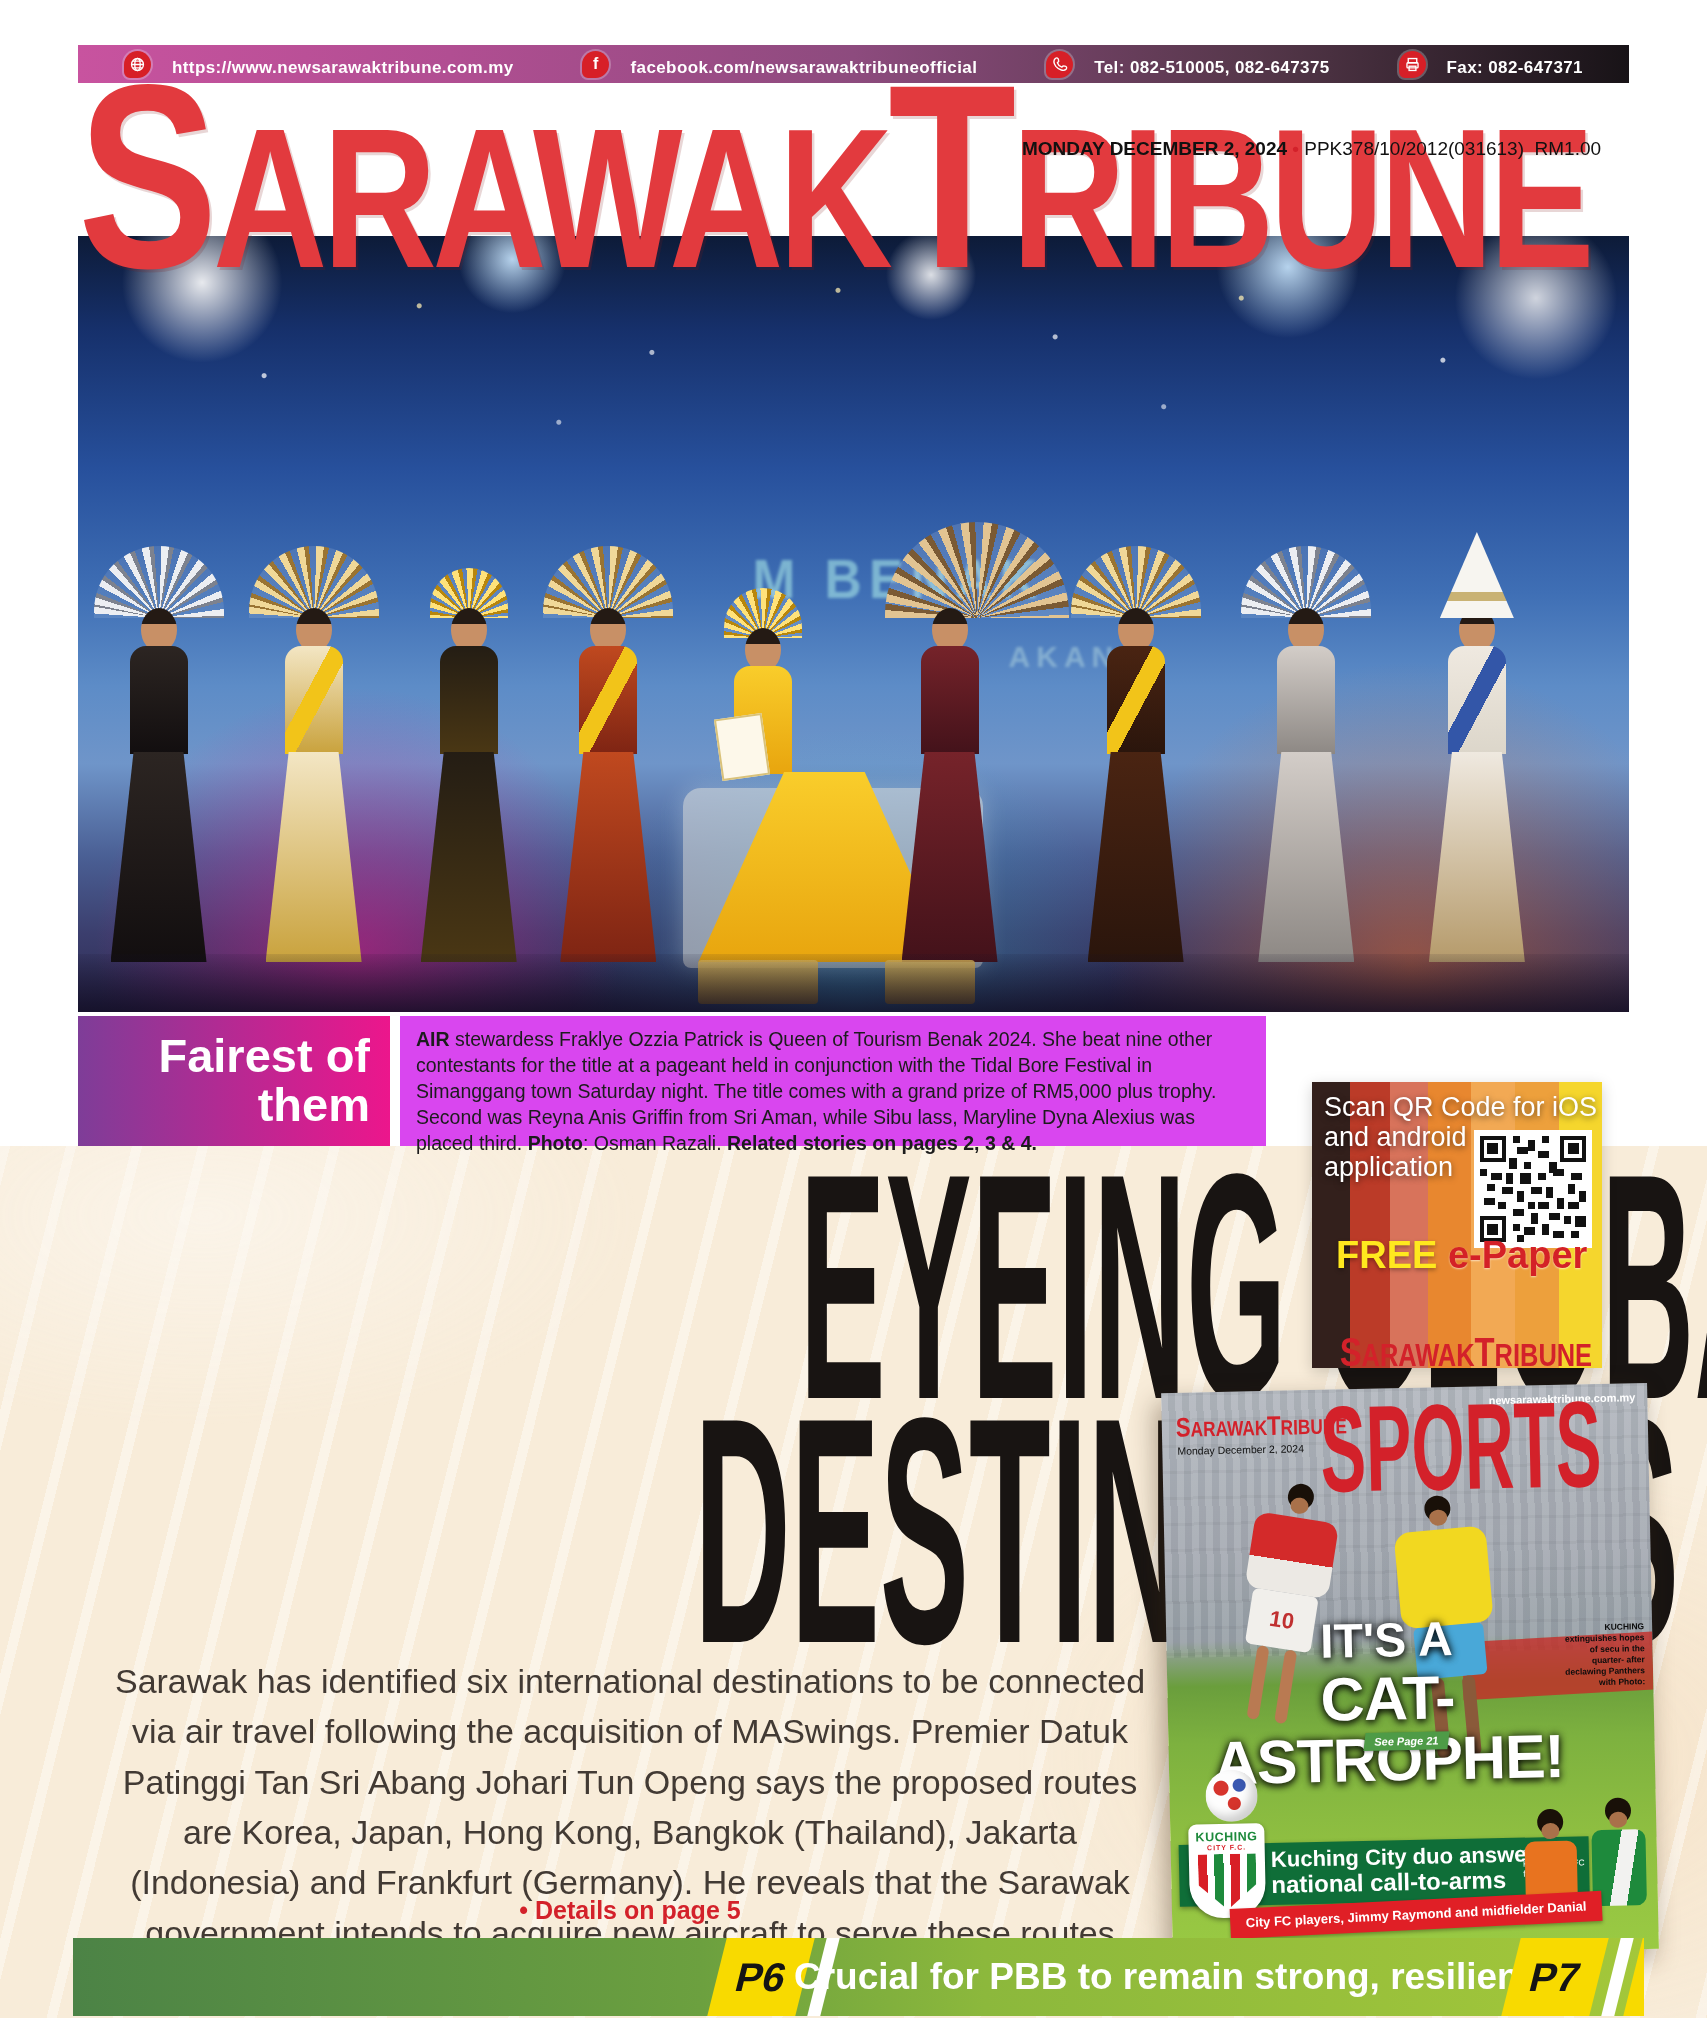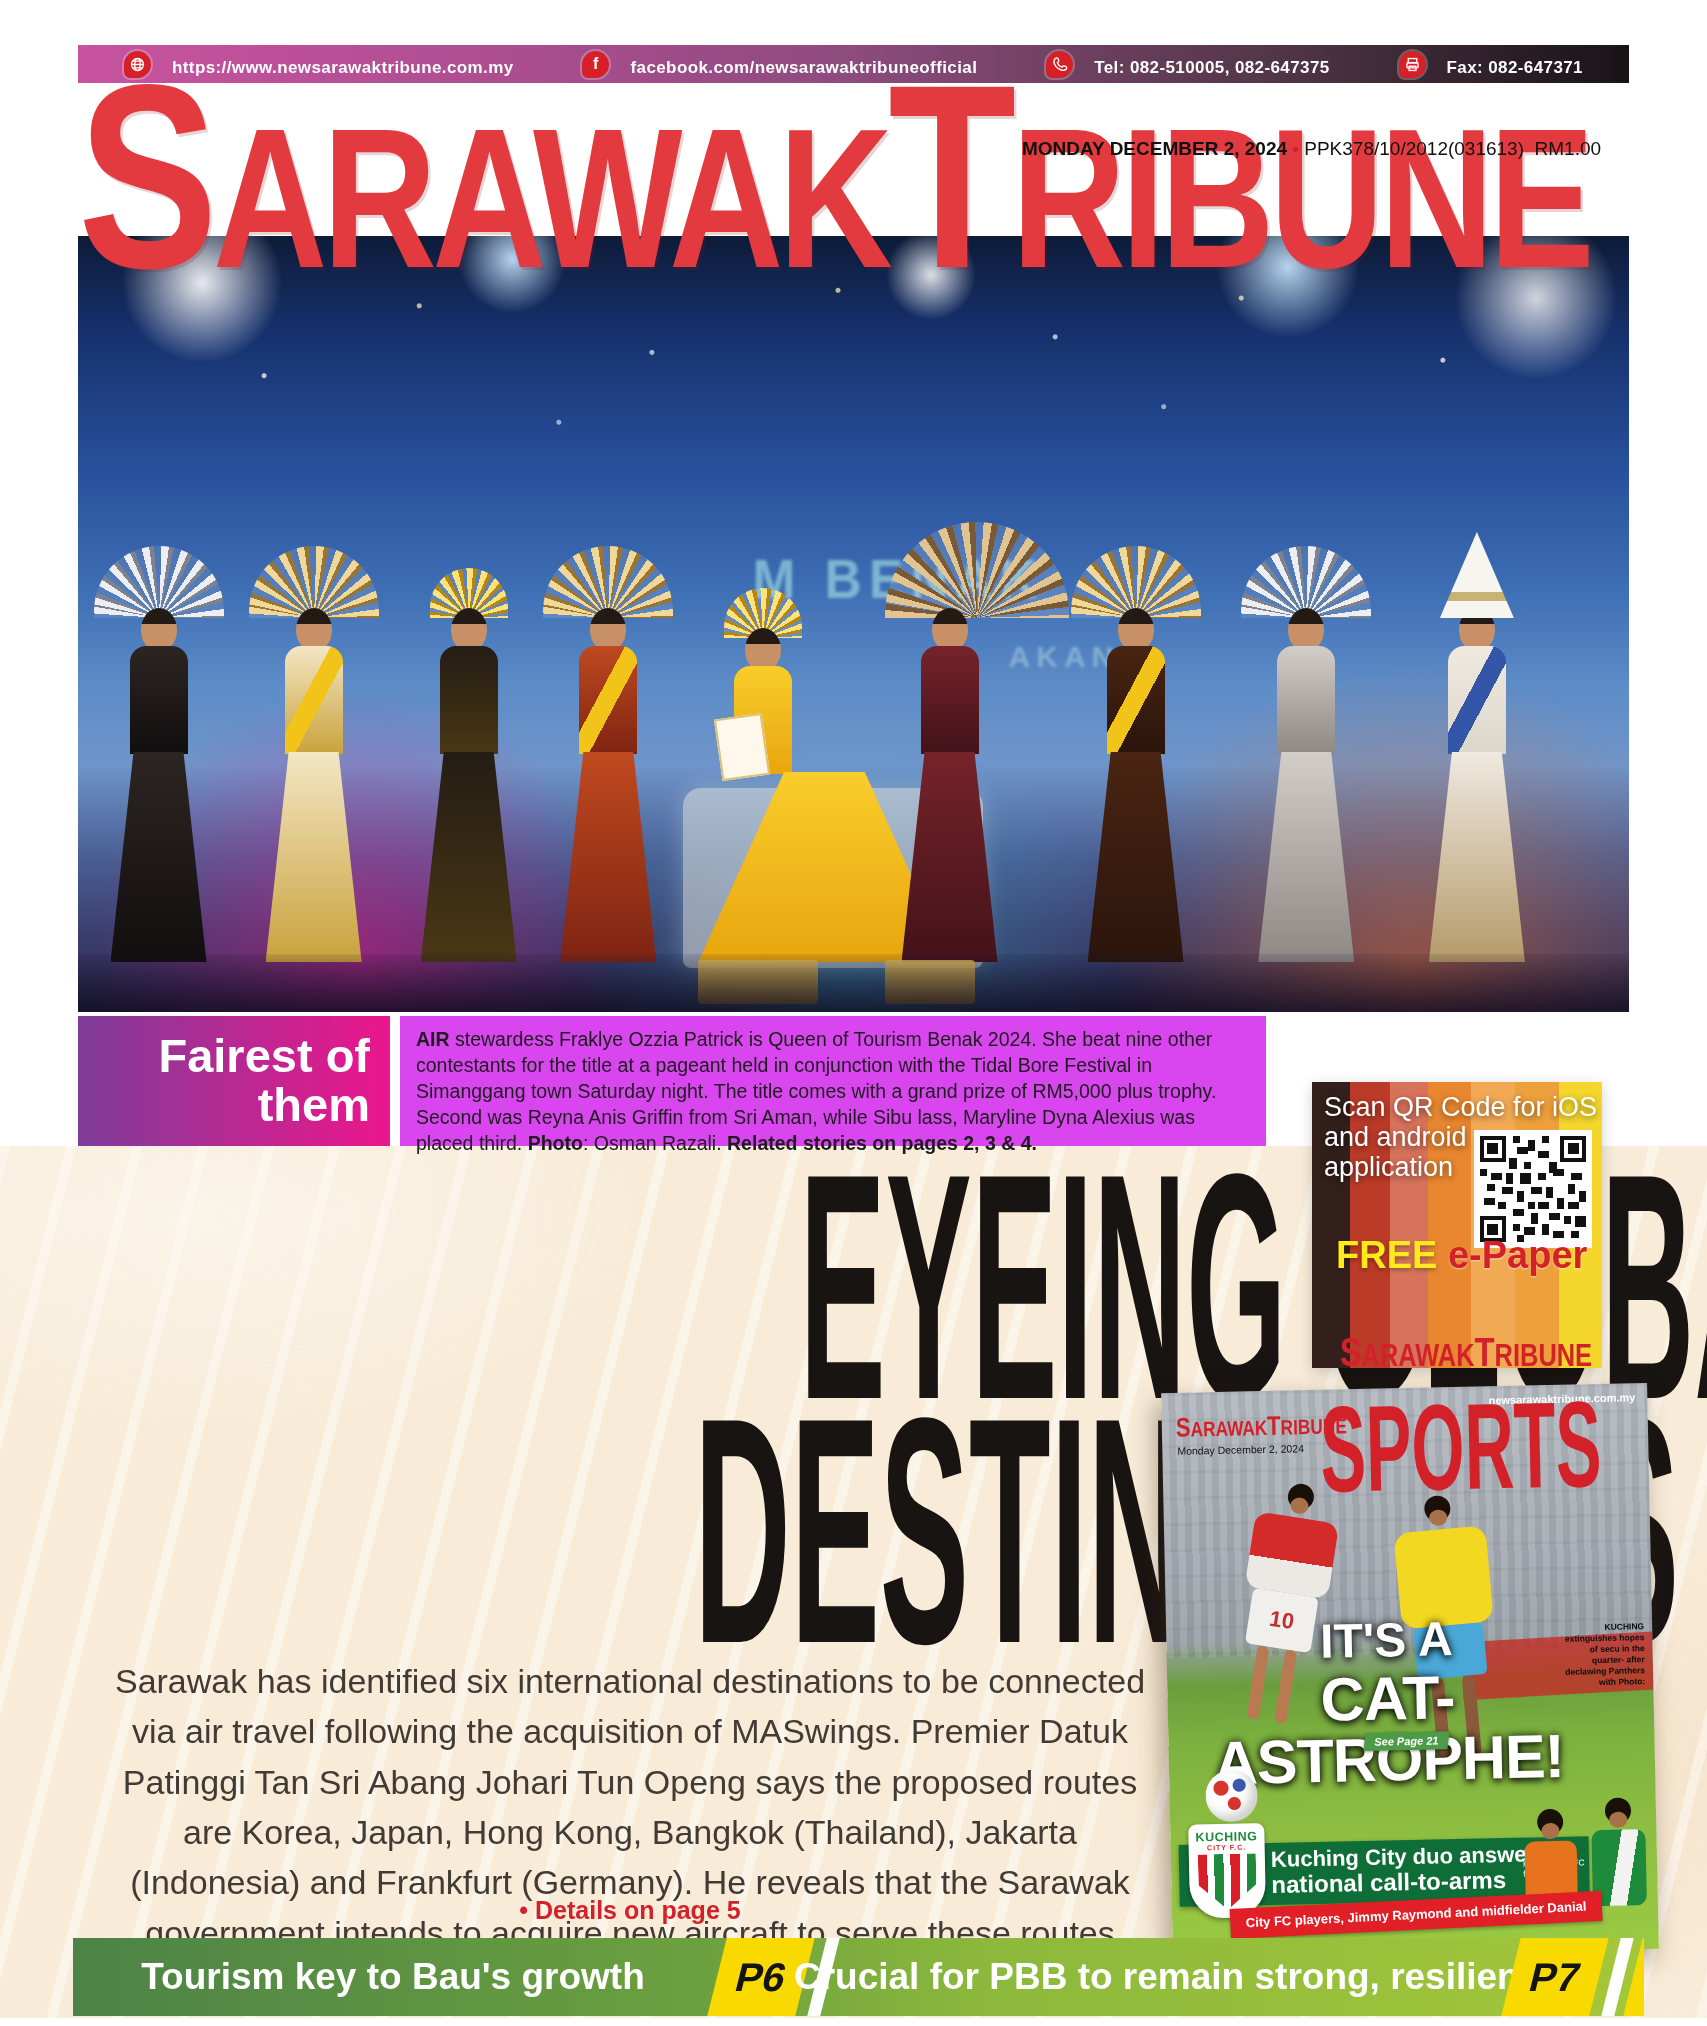--- a/index.html
+++ b/index.html
@@ -478,21 +478,20 @@
     </div>
     <div class="pl m2">
       <div class="hair"></div>
         <div class="face"></div>
         <div class="torso"></div>
     </div>
     <div class="sp-strip">City FC players, Jimmy Raymond and midfielder Danial Amier</div>
   </div>
 
   <div class="bbar">
-    <div class="bb-story bb-left">Tourism key to Bau's growth</div>
     <div class="bb-badge bb-p6">P6</div>
     <div class="bb-gap bb-g1"></div>
     <div class="bb-story bb-right">Crucial for PBB to remain strong, resilient</div>
     <div class="bb-badge bb-p7">P7</div>
     <div class="bb-gap bb-g2"></div>
     <div class="bb-tail"></div>
   </div>
 
 </div>
 

